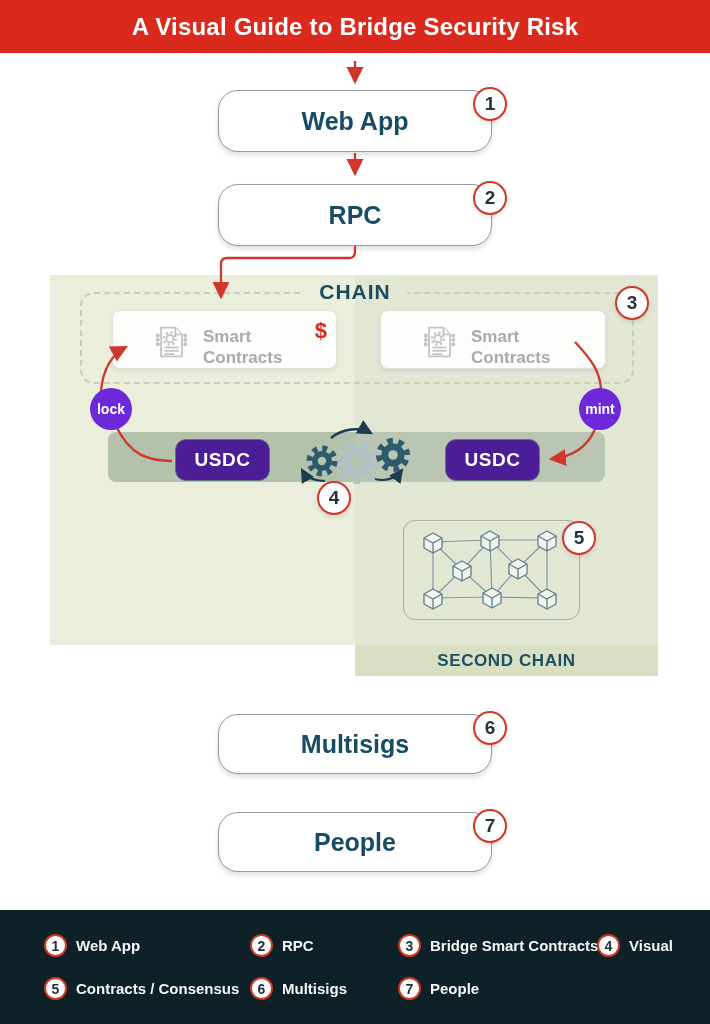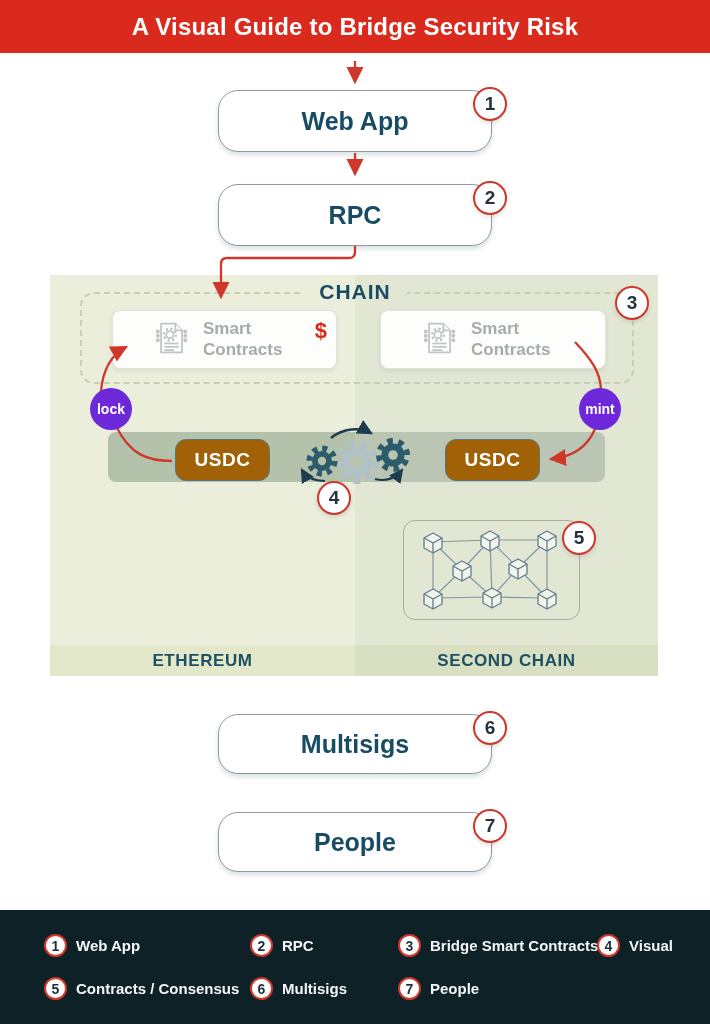--- a/index.html
+++ b/index.html
@@ -26,27 +26,27 @@
               display:flex;align-items:center;justify-content:center;}
   .strip-right{position:absolute;left:355px;top:645px;width:303px;height:31px;background:#d8dfc3;
                display:flex;align-items:center;justify-content:center;}
   .chain-label{color:#1c5062;font-size:17px;font-weight:bold;letter-spacing:.6px;}
   .dashed-box{position:absolute;left:80px;top:292px;width:554px;height:92px;border:2px dashed #c7cfba;
               border-radius:14px;box-sizing:border-box;z-index:1;}
   .bridge-title{position:absolute;left:303px;top:280px;width:104px;height:24px;text-align:center;
                 background:linear-gradient(90deg,#eaeedb 50%,#e2e7d4 50%);color:#174c63;
                 font-size:21px;font-weight:bold;letter-spacing:1px;z-index:2;line-height:24px;}
   .sc-box{position:absolute;top:310px;height:57px;background:#fdfdfb;border:1px solid #e3e3dd;
-          border-radius:8px;display:flex;align-items:center;z-index:2;
+          border-radius:8px;display:flex;align-items:flex-end;z-index:2;
           box-shadow:0 2px 4px rgba(60,70,60,.10);}
   .sc-label{color:#a6abad;font-size:17px;font-weight:bold;line-height:1.2;width:92px;}
   .sc-dollar{position:absolute;right:9px;top:7px;color:#d8291b;font-size:22px;font-weight:bold;}
   .band{position:absolute;left:108px;top:432px;width:497px;height:50px;border-radius:8px;
         background:linear-gradient(90deg,#b4c1ab 49.7%,#bac5b3 49.7%);z-index:1;}
-  .usdc{position:absolute;top:439px;width:93px;height:40px;background:#a16207;border:1px solid #5a7480;
+  .usdc{position:absolute;top:439px;width:93px;height:40px;background:#4c1d95;border:1px solid #5a7480;
         border-radius:11px;display:flex;align-items:center;justify-content:center;z-index:2;
         color:#ffffff;font-size:19px;font-weight:bold;letter-spacing:.5px;}
   .token-circle{position:absolute;top:388px;width:42px;height:42px;border-radius:50%;background:#6d28d9;
                 display:flex;align-items:center;justify-content:center;color:#ffffff;font-size:14px;
                 font-weight:bold;z-index:5;}
   .validators-box{position:absolute;left:403px;top:520px;width:177px;height:100px;
                   border:1.5px solid #a9b0a2;border-radius:12px;box-sizing:border-box;z-index:1;}
   .validators-label{position:absolute;left:421px;top:509px;width:140px;height:22px;text-align:center;
                     background:#e2e7d4;color:#7e93ab;font-size:19px;font-weight:bold;
                     letter-spacing:.5px;z-index:2;line-height:22px;}
@@ -64,23 +64,20 @@
 <body>
 
 <div class="page">
 
   <div class="header">
     <div class="title">A Visual Guide to Bridge Security Risk</div>
   </div>
 
   <div class="bridge-left"></div>
   <div class="bridge-right"></div>
-  <div class="strip-left">
-    <span class="chain-label">ETHEREUM</span>
-  </div>
   <div class="strip-right">
     <span class="chain-label">SECOND CHAIN</span>
   </div>
   <div class="dashed-box"></div>
   <div class="bridge-title">CHAIN</div>
 
   <div class="flow-box" style="left:218px;top:90px;width:272px;height:60px;">
     <span class="flow-label">Web App</span>
   </div>
   <div class="flow-box" style="left:218px;top:184px;width:272px;height:60px;">

